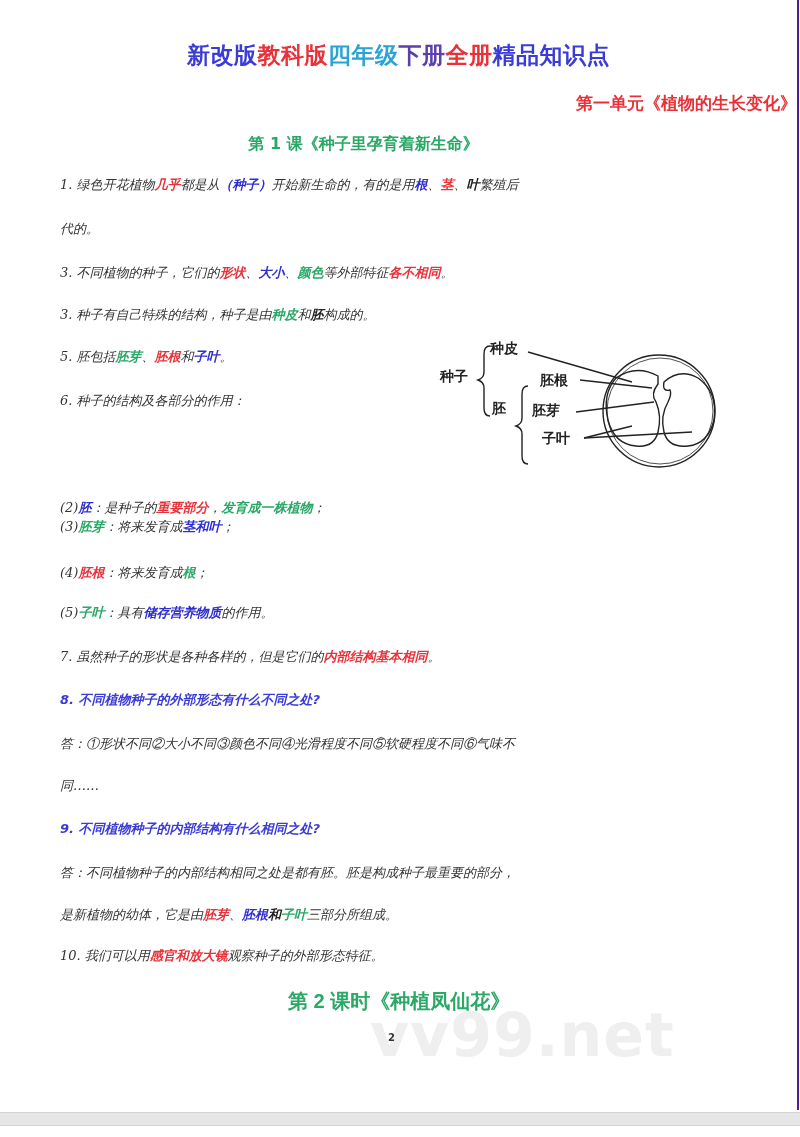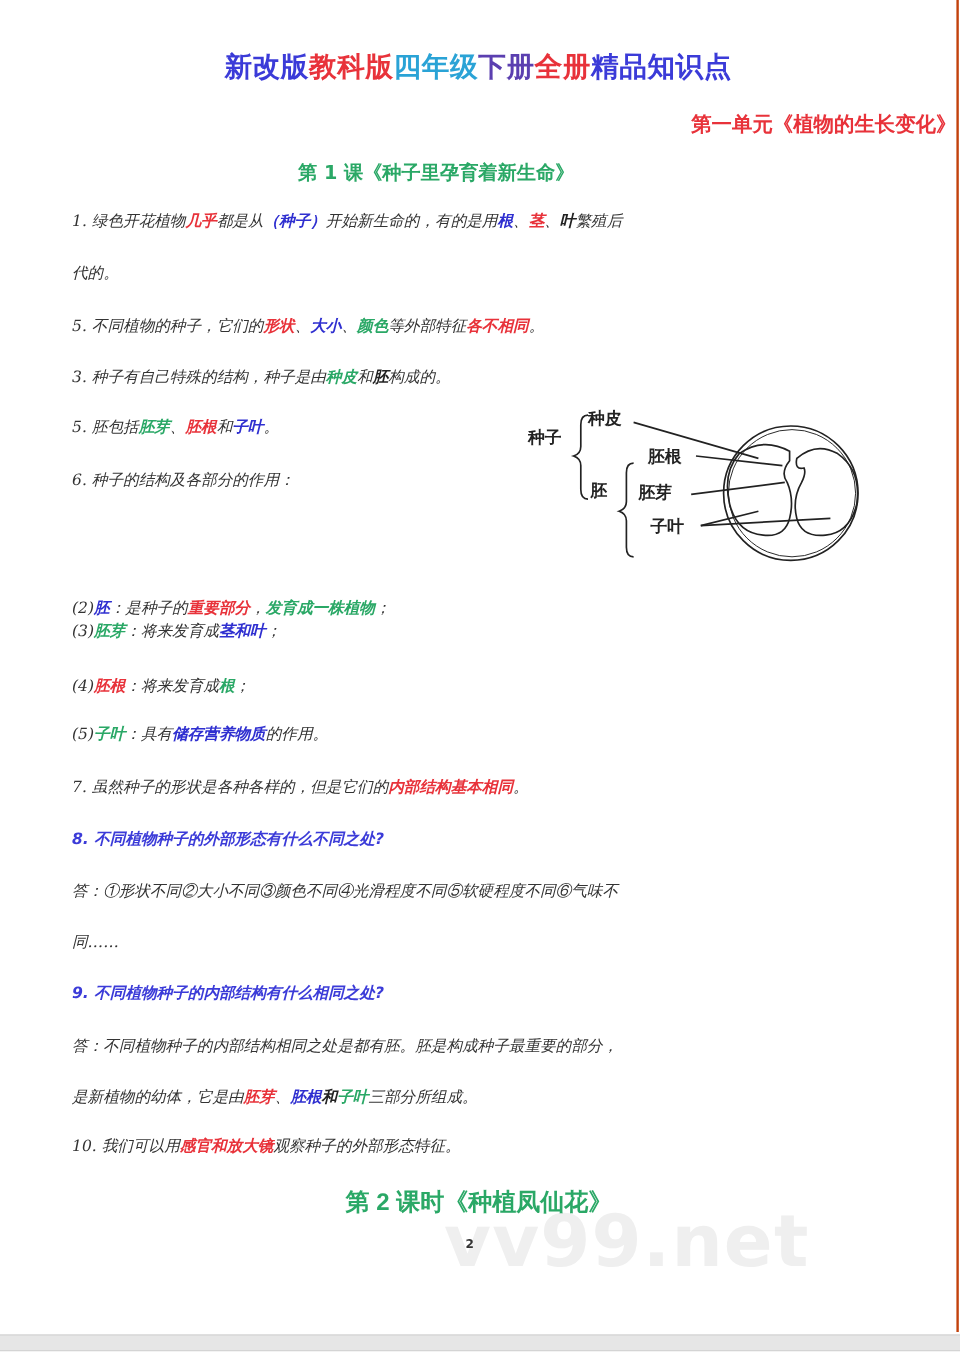--- a/index.html
+++ b/index.html
@@ -3,21 +3,21 @@
 <meta charset="utf-8">
 <style>
   html, body { margin: 0; padding: 0; }
   body {
     width: 800px; height: 1137px; background: #ffffff; position: relative; overflow: hidden;
     font-family: "DejaVu Serif", "Liberation Serif", serif;
     color: #333333;
   }
   .page {
     position: absolute; left: 0; top: 0; width: 797px; height: 1110px;
-    background: #ffffff; border-right: 2px solid #c2410c;
+    background: #ffffff; border-right: 2px solid #4c1d95;
   }
   .gutter {
     position: absolute; left: 0; top: 1112px; width: 800px; height: 12px;
     background: #e6e6e6; border-top: 1px solid #d4d4d4; border-bottom: 1px solid #d4d4d4;
   }
   .title {
     position: absolute; left: 0; width: 797px; top: 40px; text-align: center;
     font-family: "DejaVu Sans", "Liberation Sans", sans-serif; font-weight: bold;
     font-size: 23px; letter-spacing: 0.5px;
   }
@@ -74,21 +74,21 @@
 
   <div class="unit">第一单元《植物的生长变化》</div>
   <div class="lesson">第 1 课《种子里孕育着新生命》</div>
 
   <div class="line" style="top:174px">
     <span>1. 绿色开花植物</span><span class="b red">几乎</span><span>都是从</span><span class="b blue">（种子）</span><span>开始新生命的，有的是用</span><span class="b blue">根</span><span>、</span><span class="b red">茎</span><span>、</span><span class="b black">叶</span><span>繁殖后</span>
   </div>
   <div class="line" style="top:218px">代的。</div>
 
   <div class="line" style="top:262px">
-    <span>5. 不同植物的种子，它们的</span><span class="b red">形状</span><span>、</span><span class="b blue">大小</span><span>、</span><span class="b green">颜色</span><span>等外部特征</span><span class="b red">各不相同</span><span>。</span>
+    <span>3. 不同植物的种子，它们的</span><span class="b red">形状</span><span>、</span><span class="b blue">大小</span><span>、</span><span class="b green">颜色</span><span>等外部特征</span><span class="b red">各不相同</span><span>。</span>
   </div>
 
   <div class="line" style="top:304px">
     <span>3. 种子有自己特殊的结构，种子是由</span><span class="b green">种皮</span><span>和</span><span class="b black">胚</span><span>构成的。</span>
   </div>
 
   <div class="line" style="top:346px">
     <span>5. 胚包括</span><span class="b green">胚芽</span><span>、</span><span class="b red">胚根</span><span>和</span><span class="b blue">子叶</span><span>。</span>
   </div>
 
@@ -140,21 +140,21 @@
         <path d="M 228 46 Q 244 32 262 42 Q 282 56 278 84 Q 272 108 252 110 Q 232 112 228 96 Q 224 80 232 66 Q 236 58 234 54 Q 226 56 228 46 Z"></path>
 
         <path d="M 92 16 L 196 46"></path>
         <path d="M 144 44 L 216 52"></path>
         <path d="M 140 76 L 218 66"></path>
         <path d="M 148 102 L 196 90"></path>
         <path d="M 148 102 L 256 96"></path>
       </g>
     </svg>
     <span class="lbl" style="left:54px; top:4px">种皮</span>
-    <span class="lbl" style="left:4px; top:20px">种子</span>
+    <span class="lbl" style="left:4px; top:32px">种子</span>
     <span class="lbl" style="left:56px; top:64px">胚</span>
     <span class="lbl" style="left:104px; top:36px">胚根</span>
     <span class="lbl" style="left:96px; top:66px">胚芽</span>
     <span class="lbl" style="left:106px; top:94px">子叶</span>
   </div>
 
   <div class="watermark">vv99.net</div>
   <div class="lesson2">第 2 课时《种植凤仙花》</div>
   <div class="pageno">2</div>
 </div>

